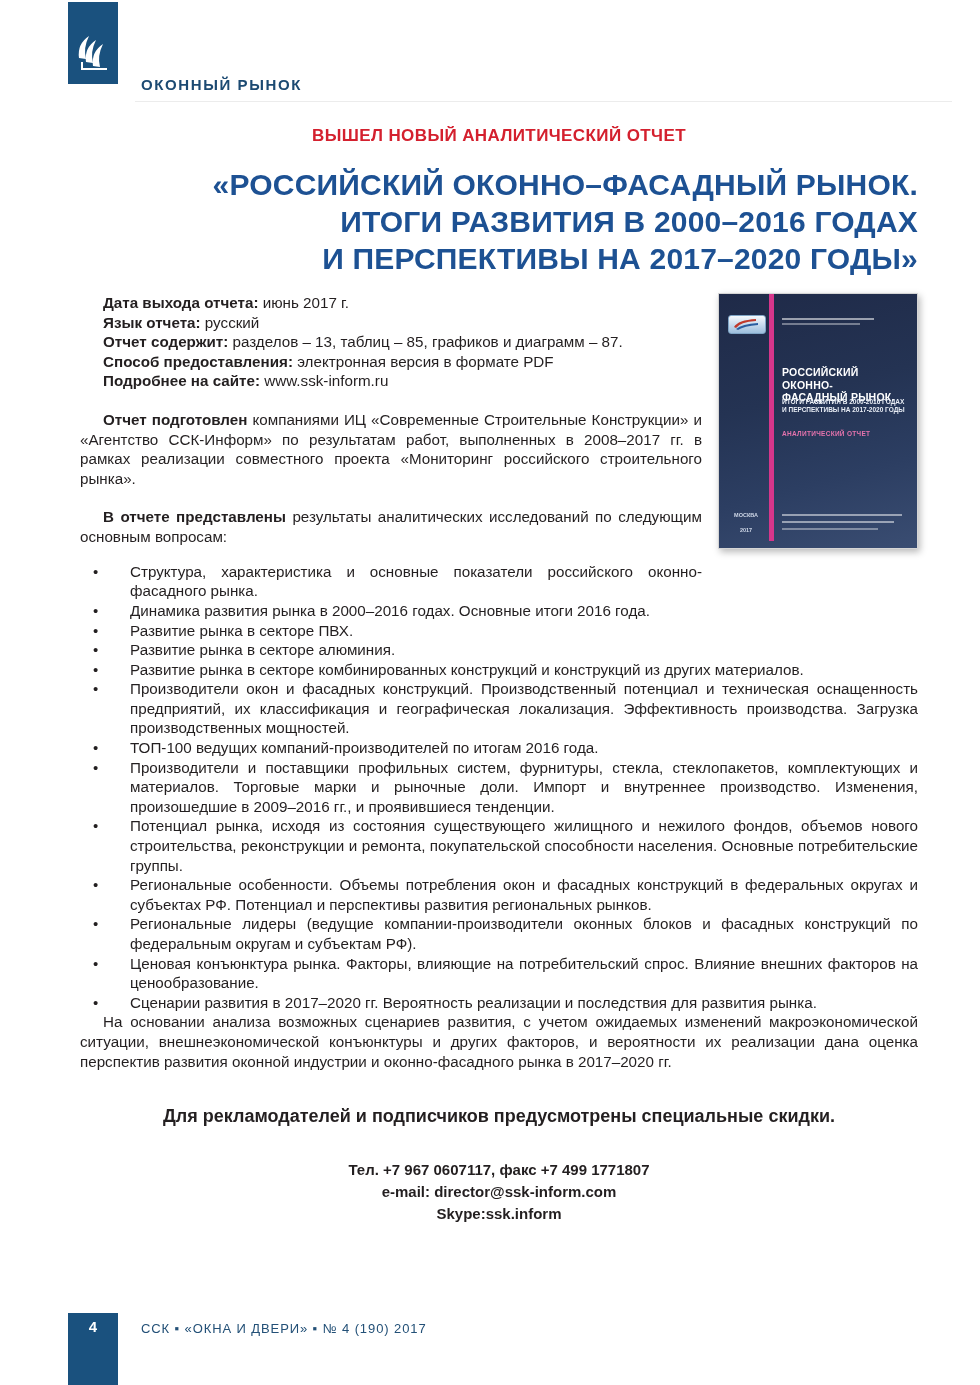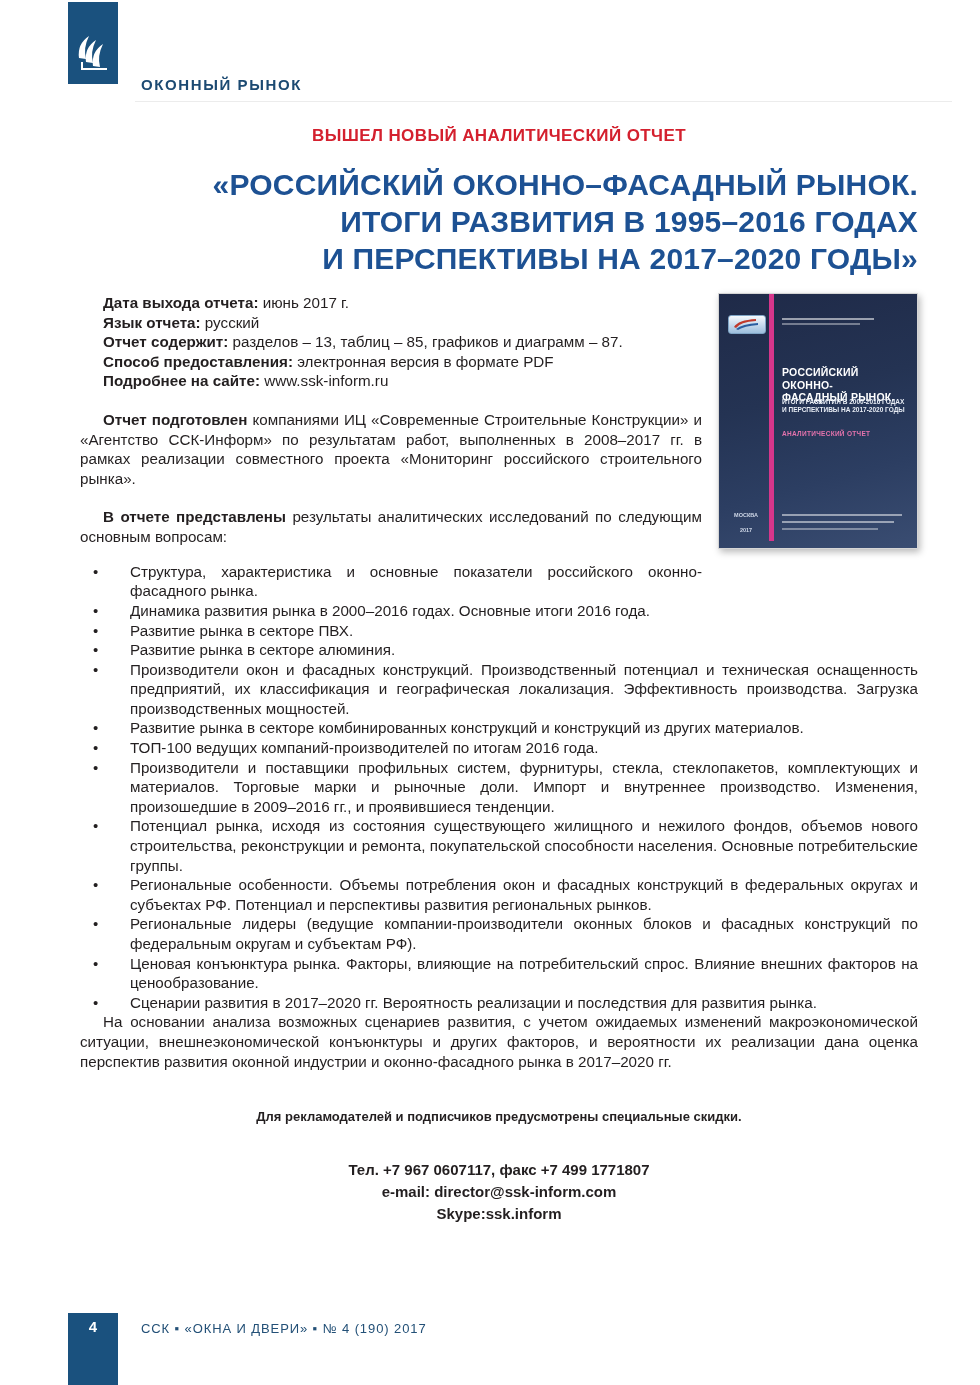--- a/index.html
+++ b/index.html
@@ -116,21 +116,21 @@
   ul.bullets li::before{
     content:"\2022";
     position:absolute;left:13px;top:0;
     font-size:15px;
   }
 
   
   .discount{
     clear:both;
     margin-top:36px;text-align:center;
-    font-weight:bold;font-size:13px;
+    font-weight:bold;font-size:18px;
   }
   .contacts{
     margin-top:32px;text-align:center;
     font-weight:bold;font-size:15px;line-height:22px;
   }
 
   
   .footer-box{
     position:absolute;left:68px;top:1313px;width:50px;height:72px;
     background:#1a517e;color:#ffffff;
@@ -157,21 +157,21 @@
   </div>
   <div class="section-label">ОКОННЫЙ РЫНОК</div>
   <div class="header-rule"></div>
 
   <div class="content">
 
     <div class="announcement">ВЫШЕЛ НОВЫЙ АНАЛИТИЧЕСКИЙ ОТЧЕТ</div>
 
     <div class="main-title">
       <div>«РОССИЙСКИЙ ОКОННО–ФАСАДНЫЙ РЫНОК.</div>
-      <div>ИТОГИ РАЗВИТИЯ В 1995–2016 ГОДАХ</div>
+      <div>ИТОГИ РАЗВИТИЯ В 2000–2016 ГОДАХ</div>
       <div>И ПЕРСПЕКТИВЫ НА 2017–2020 ГОДЫ»</div>
     </div>
 
     <div class="body-block">
 
       <div class="cover-wrap">
         <div class="cover">
           <div class="cover-stripe"></div>
           <div class="cover-badge">
             <svg width="28" height="12" viewBox="0 0 28 12">
@@ -214,22 +214,22 @@
 
       <p class="para"><b>Отчет подготовлен</b><span> компаниями ИЦ «Современные Строительные Конструкции» и «Агентство ССК-Информ» по результатам работ, выполненных в 2008–2017 гг. в рамках реализации совместного проекта «Мониторинг российского строительного рынка».</span></p>
 
       <p class="para"><b>В отчете представлены</b><span> результаты аналитических исследований по следующим основным вопросам:</span></p>
 
       <ul class="bullets">
         <li><span>Структура, характеристика и основные показатели российского оконно-фасадного рынка.</span></li>
         <li><span>Динамика развития рынка в 2000–2016 годах. Основные итоги 2016 года.</span></li>
         <li><span>Развитие рынка в секторе ПВХ.</span></li>
         <li><span>Развитие рынка в секторе алюминия.</span></li>
+        <li><span>Развитие рынка в секторе комбинированных конструкций и конструкций из других материалов.</span></li>
         <li><span>Производители окон и фасадных конструкций. Производственный потенциал и техническая оснащенность предприятий, их классификация и географическая локализация. Эффективность производства. Загрузка производственных мощностей.</span></li>
-        <li><span>Развитие рынка в секторе комбинированных конструкций и конструкций из других материалов.</span></li>
         <li><span>ТОП-100 ведущих компаний-производителей по итогам 2016 года.</span></li>
         <li><span>Производители и поставщики профильных систем, фурнитуры, стекла, стеклопакетов, комплектующих и материалов. Торговые марки и рыночные доли. Импорт и внутреннее производство. Изменения, произошедшие в 2009–2016 гг., и проявившиеся тенденции.</span></li>
         <li><span>Потенциал рынка, исходя из состояния существующего жилищного и нежилого фондов, объемов нового строительства, реконструкции и ремонта, покупательской способности населения. Основные потребительские группы.</span></li>
         <li><span>Региональные особенности. Объемы потребления окон и фасадных конструкций в федеральных округах и субъектах РФ. Потенциал и перспективы развития региональных рынков.</span></li>
         <li><span>Региональные лидеры (ведущие компании-производители оконных блоков и фасадных конструкций по федеральным округам и субъектам РФ).</span></li>
         <li><span>Ценовая конъюнктура рынка. Факторы, влияющие на потребительский спрос. Влияние внешних факторов на ценообразование.</span></li>
         <li><span>Сценарии развития в 2017–2020 гг. Вероятность реализации и последствия для развития рынка.</span></li>
       </ul>
 
       <p class="closing">На основании анализа возможных сценариев развития, с учетом ожидаемых изменений макроэкономической ситуации, внешнеэкономической конъюнктуры и других факторов, и вероятности их реализации дана оценка перспектив развития оконной индустрии и оконно-фасадного рынка в 2017–2020 гг.</p>

